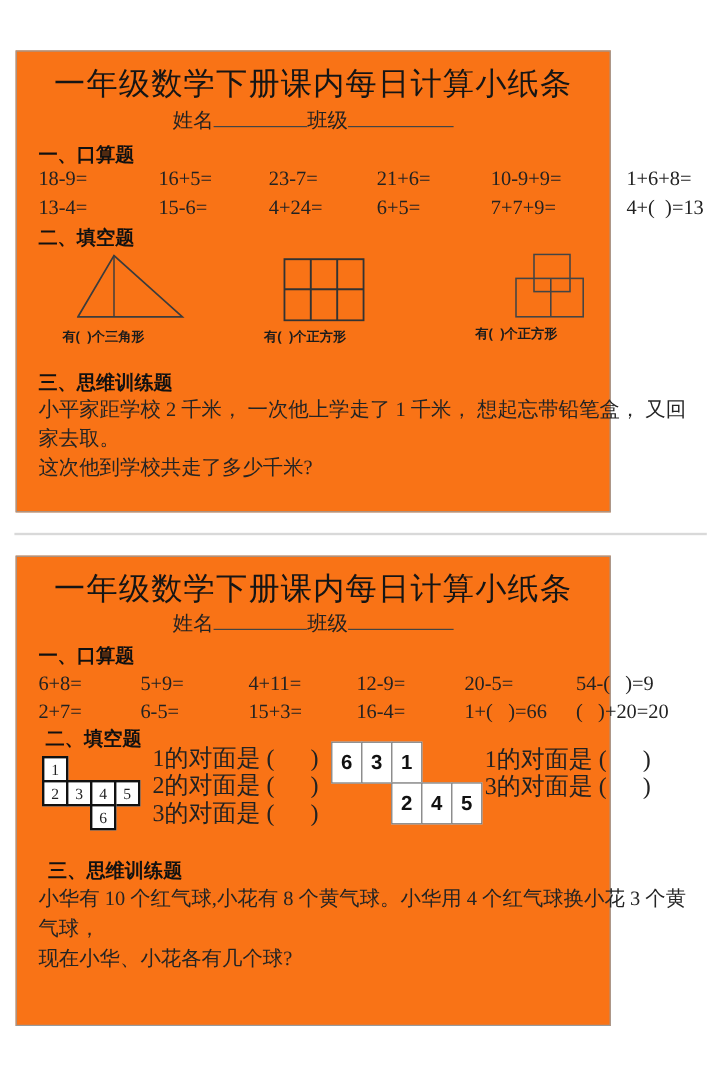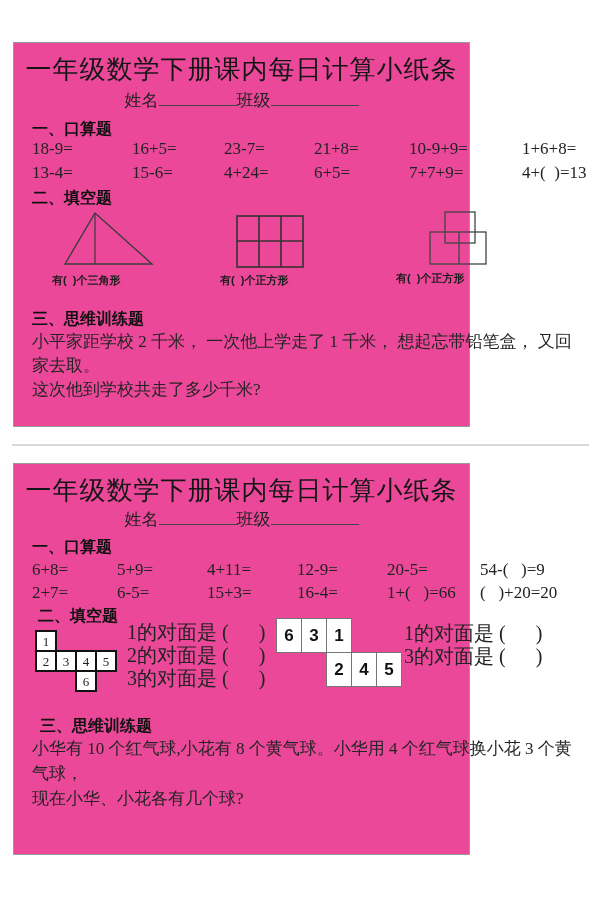--- a/index.html
+++ b/index.html
@@ -1,19 +1,19 @@
 <!DOCTYPE html>
 <html><head>
 <meta charset="utf-8">
 <style>
   * { margin:0; padding:0; box-sizing:border-box; }
   html,body { width:601px; height:900px; background:#ffffff; }
   body { position:relative; font-family:"Liberation Serif","DejaVu Serif",serif; color:#1a1a1a; }
 
-  .card { position:absolute; left:13px; width:457px; background:#ec4899;
+  .card { position:absolute; left:13px; width:496px; background:#f97316;
           border:1px solid #9a9a9a; }
   #card1 { top:42px; height:385px; }
   #card2 { top:463px; height:392px; }
   .divider { position:absolute; top:444px; left:12px; width:577px; height:2px; background:#d9d9d9; }
 
   .title { position:absolute; top:9px; left:0; width:100%; text-align:center;
            font-size:26px; font-weight:normal; letter-spacing:1px; color:#151515; }
   .nameline { position:absolute; top:46px; left:0; width:100%; text-align:center;
               font-size:17px; color:#222; }
   .blank { display:inline-block; height:15px; border-bottom:1px solid #444; vertical-align:baseline; }
@@ -57,21 +57,21 @@
 </head>
 <body>
 
 <section class="card" id="card1">
   <h1 class="title">一年级数学下册课内每日计算小纸条</h1>
 
   <div class="nameline"><span>姓名</span><span class="blank b1"></span><span>班级</span><span class="blank b2"></span></div>
 
   <div class="sec-h" style="top:76px">一、口算题</div>
 
-  <div class="oral-row s1" style="top:96px"><span class="c c0">18-9=</span><span class="c c1">16+5=</span><span class="c c2">23-7=</span><span class="c c3">21+8=</span><span class="c c4">10-9+9=</span><span class="c c5">1+6+8=</span></div>
+  <div class="oral-row s1" style="top:96px"><span class="c c0">18-9=</span><span class="c c1">16+5=</span><span class="c c2">23-7=</span><span class="c c3">21+6=</span><span class="c c4">10-9+9=</span><span class="c c5">1+6+8=</span></div>
   <div class="oral-row s1" style="top:120px"><span class="c c0">13-4=</span><span class="c c1">15-6=</span><span class="c c2">4+24=</span><span class="c c3">6+5=</span><span class="c c4">7+7+9=</span><span class="c c5">4+(  )=13</span></div>
 
   <div class="sec-h" style="top:145px">二、填空题</div>
 
   <div class="fig" style="left:50px; top:168px">
     <svg width="90" height="55" viewBox="0 0 90 55">
       <polygon points="1,53 31,2 88,53" fill="none" stroke="#3c3c3c" stroke-width="1.4"></polygon>
       <line x1="31" y1="2" x2="31" y2="53" stroke="#3c3c3c" stroke-width="1.2"></line>
     </svg>
   </div>

